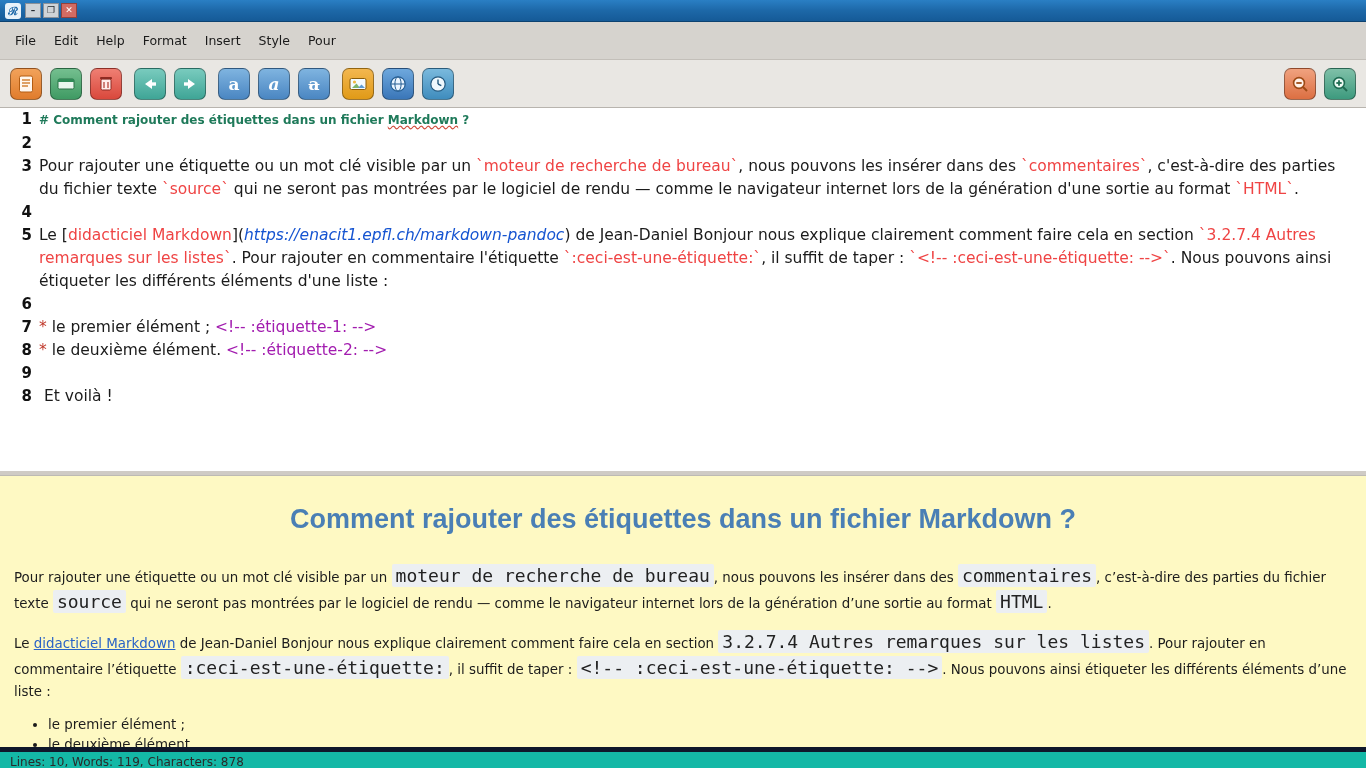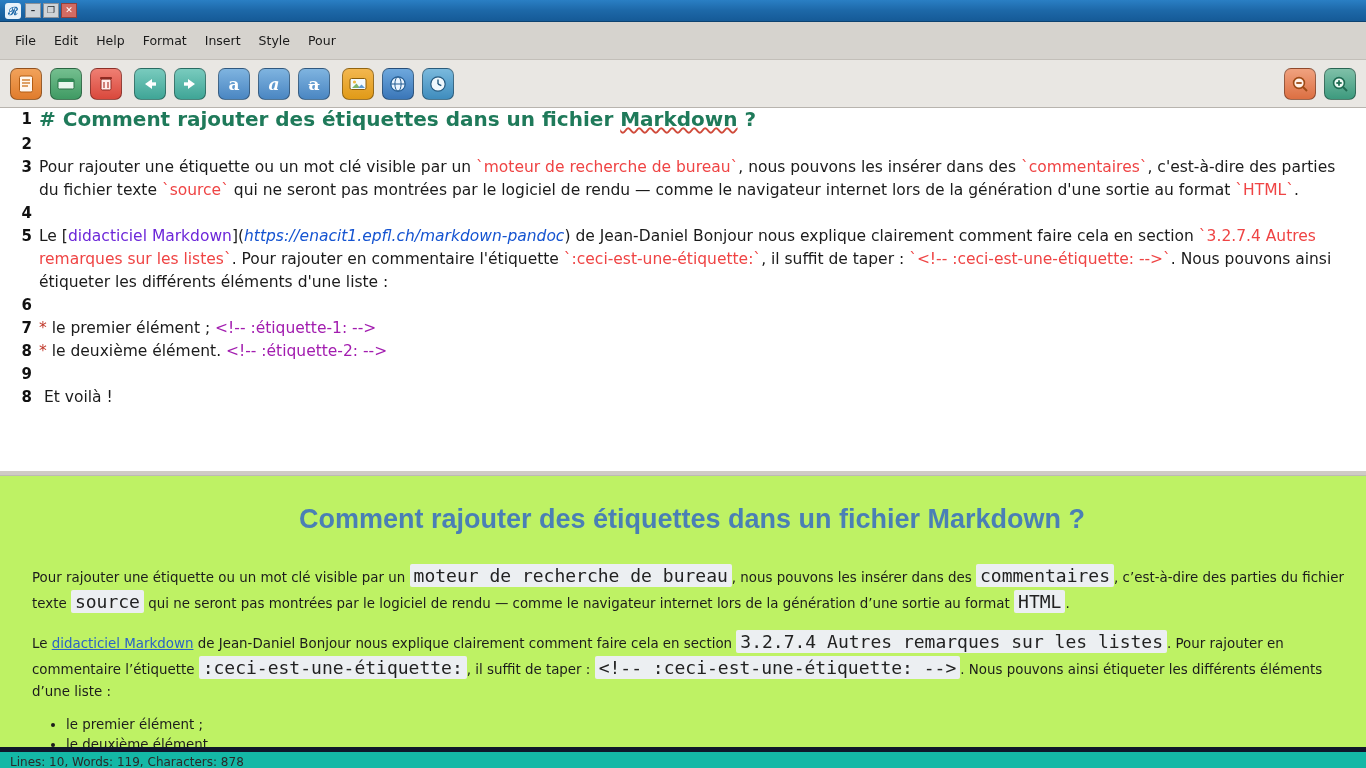--- a/index.html
+++ b/index.html
@@ -116,37 +116,37 @@
   .ed-text {
     flex: 1;
     font-family: "DejaVu Sans", sans-serif;
     font-size: 15.5px;
     line-height: 23px;
     color: #1b1b1b;
     padding-left: 3px;
     padding-right: 20px;
     white-space: normal;
   }
-  .hdr { color: #1f7a5a; font-weight: bold; font-size: 20px; margin-top: 18px; }
+  .hdr { color: #1f7a5a; font-weight: bold; font-size: 12px; margin-top: 18px; }
   .teal { color: #ef4444; }
-  .link-blue { color: #6d28d9; }
+  .link-blue { color: #ef4444; }
   .url-it { color: #1554d1; font-style: italic; }
   .bullet { color: #c0392b; }
   .comment { color: #a21caf; }
   .squiggle {
     text-decoration: underline wavy #d04a3a;
     text-decoration-skip-ink: none;
   }
 
   
   .preview {
     height: 272px;
-    background: #bef264;
+    background: #fef9c3;
     overflow: hidden;
-    padding: 16px 14px 0 32px;
+    padding: 16px 14px 0 14px;
     font-family: "DejaVu Sans", sans-serif;
     font-size: 13.4px;
     color: #1c1c1c;
     line-height: 1.45;
     border-top: 1px solid #bdbab4;
   }
   .pv-h1 {
     text-align: center;
     color: #4a7fb5;
     font-size: 27px;

